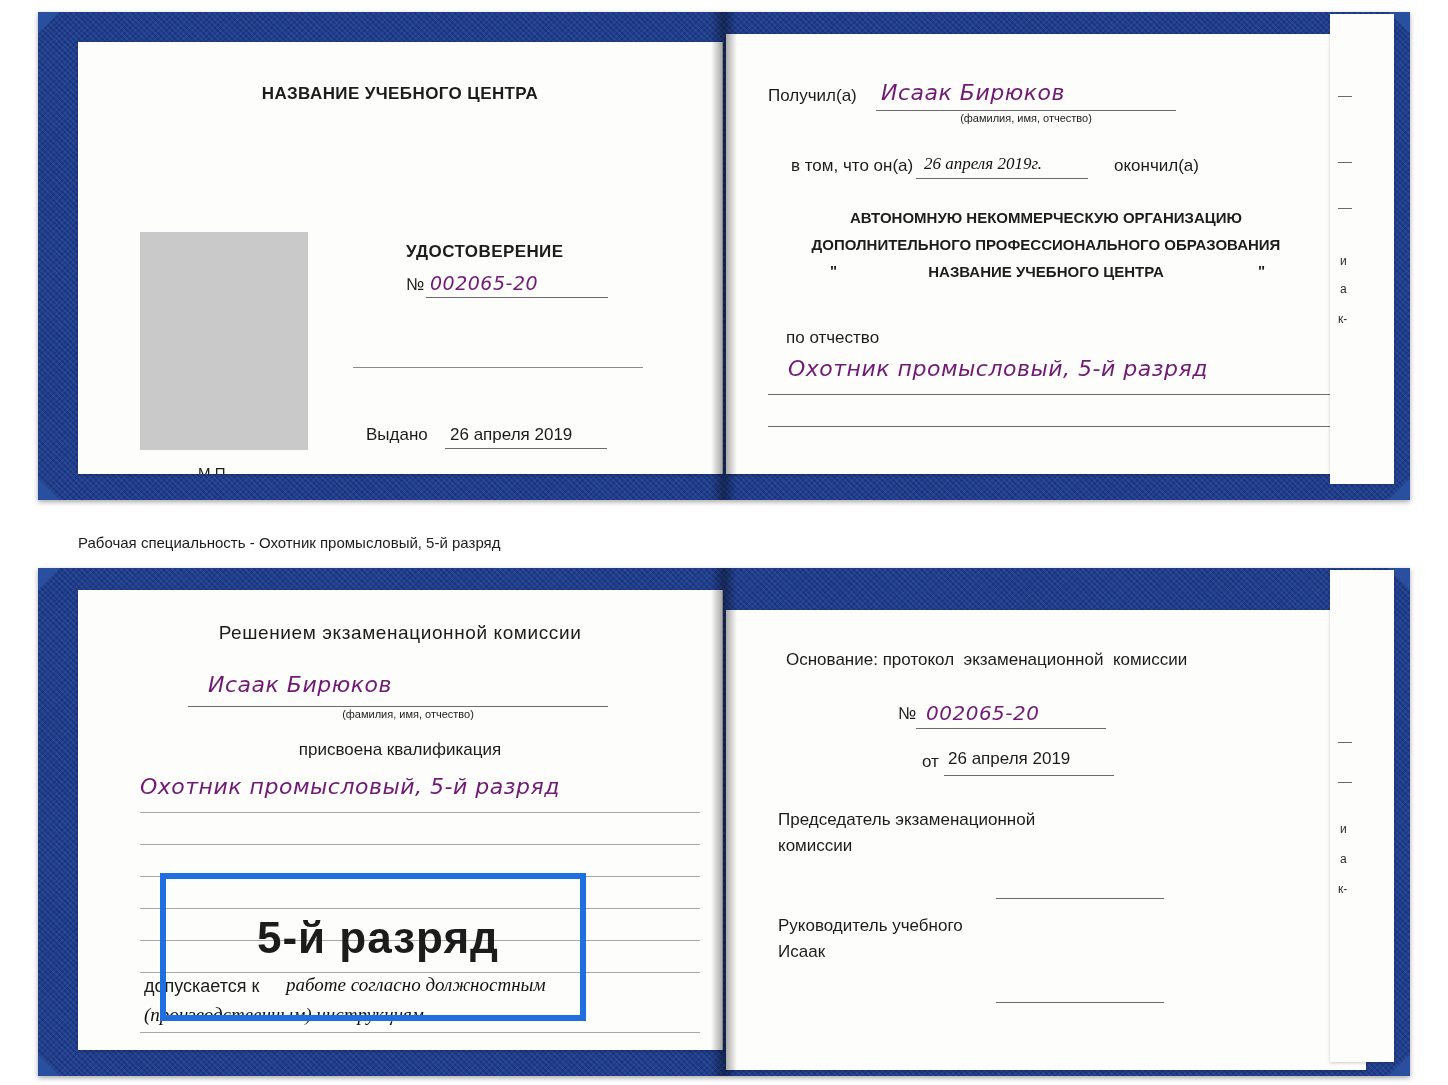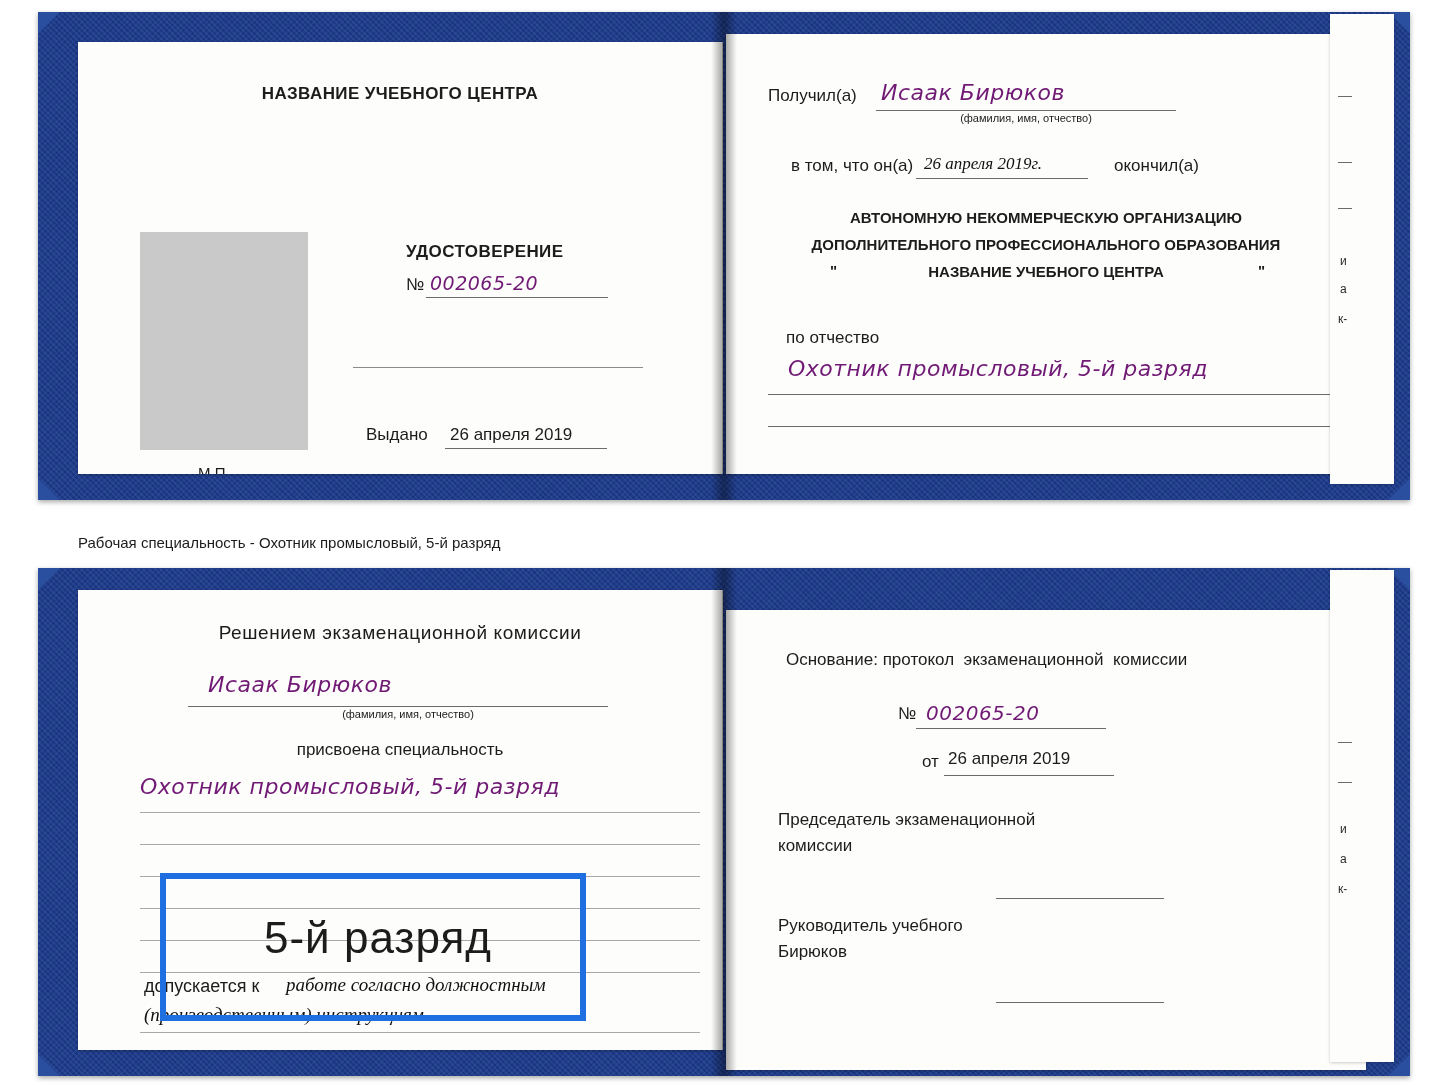--- a/index.html
+++ b/index.html
@@ -92,21 +92,21 @@
 
   .highlight-box {
     position: absolute;
     border: 6px solid #1f6fe0;
     box-sizing: border-box;
     background: rgba(255,255,255,0.0);
   }
   .highlight-text {
     position: absolute;
     font-size: 44px;
-    font-weight: normal;
+    font-weight: bold;
     color: #1c1c1c;
     letter-spacing: 1px;
   }
 
   
   .sliver {
     position: absolute;
     font-size: 12px;
     color: #2b2b2b;
   }
@@ -188,21 +188,21 @@
 <div class="cert" style="left:38px; top:568px; width:1372px; height:508px;">
 
   <div class="page left" style="left:40px; top:22px; width:644px; height:460px;">
 
     <div class="t center" style="left:0; top:32px; width:644px; font-size:19px; letter-spacing:0.6px;">Решением экзаменационной комиссии</div>
 
     <div class="t hand" style="left:130px; top:82px; font-size:22px;">Исаак Бирюков</div>
     <div class="rule" style="left:110px; top:116px; width:420px;"></div>
     <div class="t small center" style="left:200px; top:118px; width:260px;">(фамилия, имя, отчество)</div>
 
-    <div class="t center" style="left:0; top:150px; width:644px; font-size:17px;">присвоена специальность</div>
+    <div class="t center" style="left:0; top:150px; width:644px; font-size:17px;">присвоена квалификация</div>
 
     <div class="t hand" style="left:62px; top:184px; font-size:22px;">Охотник промысловый, 5-й разряд</div>
 
     <div class="rule thin" style="left:62px; top:222px; width:560px;"></div>
     <div class="rule thin" style="left:62px; top:254px; width:560px;"></div>
     <div class="rule thin" style="left:62px; top:286px; width:560px;"></div>
     <div class="rule thin" style="left:62px; top:318px; width:560px;"></div>
     <div class="rule thin" style="left:62px; top:350px; width:560px;"></div>
     <div class="rule thin" style="left:62px; top:382px; width:560px;"></div>
 
@@ -225,21 +225,21 @@
 
     <div class="t" style="left:196px; top:142px; font-size:17px;">от</div>
     <div class="t" style="left:222px; top:139px; font-size:17px;">26 апреля 2019</div>
     <div class="rule" style="left:218px; top:165px; width:170px;"></div>
 
     <div class="t" style="left:52px; top:200px; font-size:17px;">Председатель экзаменационной</div>
     <div class="t" style="left:52px; top:226px; font-size:17px;">комиссии</div>
     <div class="rule" style="left:270px; top:288px; width:168px;"></div>
 
     <div class="t" style="left:52px; top:306px; font-size:17px;">Руководитель учебного</div>
-    <div class="t" style="left:52px; top:332px; font-size:17px;">Бирюков</div>
+    <div class="t" style="left:52px; top:332px; font-size:17px;">Исаак</div>
     <div class="rule" style="left:270px; top:392px; width:168px;"></div>
   </div>
 
   <div class="fold" style="left:0; top:0; border-width:22px 22px 0 0; border-color:#2a4f9e transparent transparent transparent;"></div>
   <div class="fold" style="left:0; bottom:0; border-width:0 22px 22px 0; border-color:transparent transparent #2a4f9e transparent;"></div>
   <div class="fold" style="right:0; top:0; border-width:22px 0 0 22px; border-color:#2a4f9e transparent transparent transparent;"></div>
   <div class="fold" style="right:0; bottom:0; border-width:0 0 22px 22px; border-color:transparent transparent #2a4f9e transparent;"></div>
 </div>
 
 <div style="position:absolute; left:1330px; top:570px; width:64px; height:492px; background:#fdfdfb; box-shadow:0 1px 3px rgba(0,0,0,0.2);">

